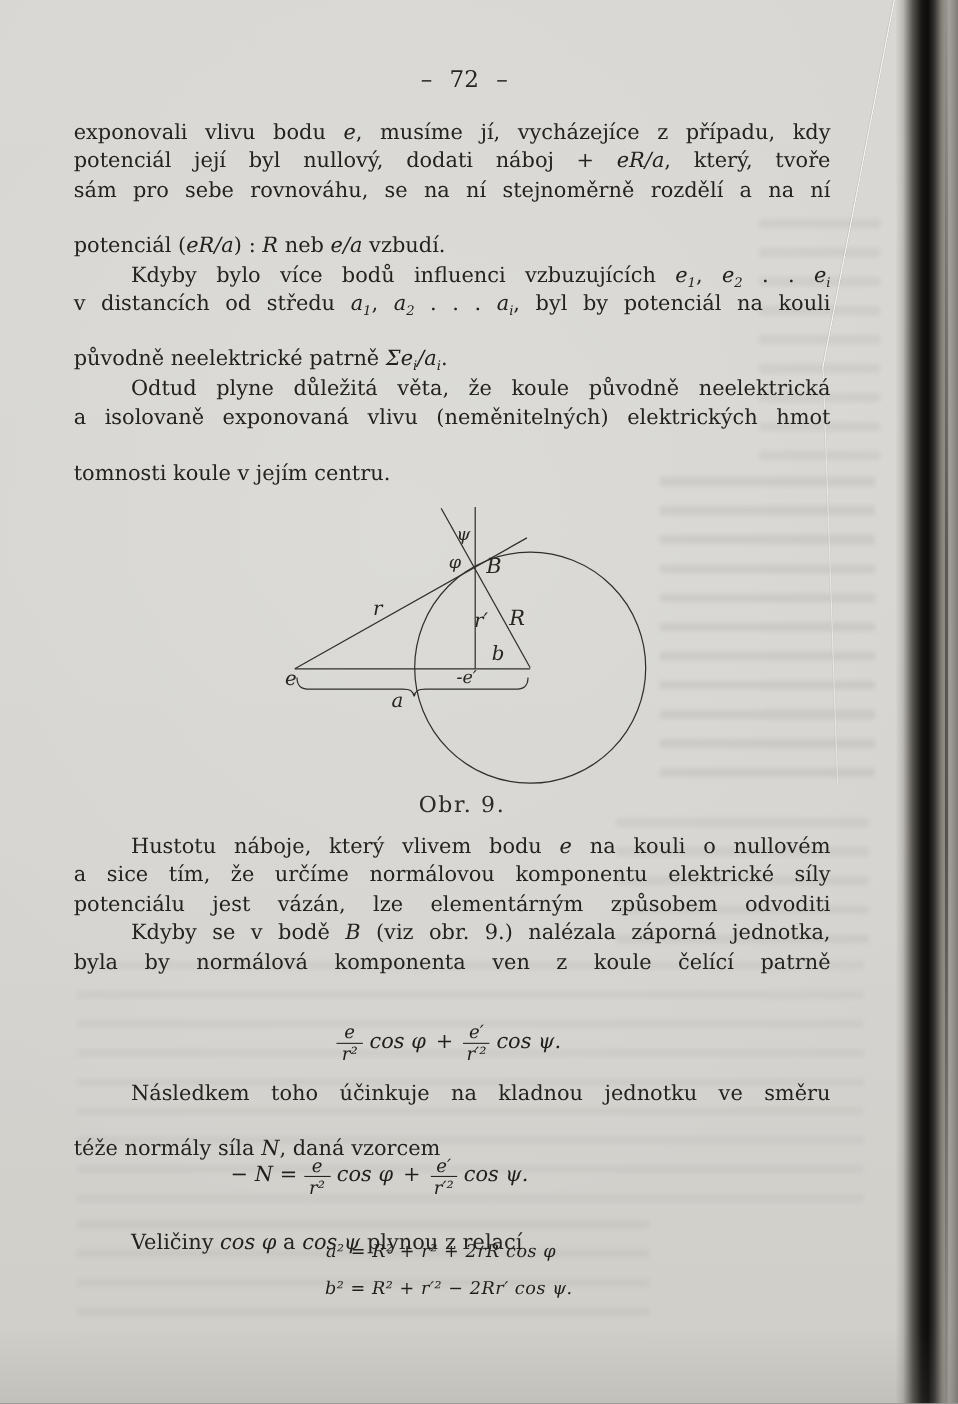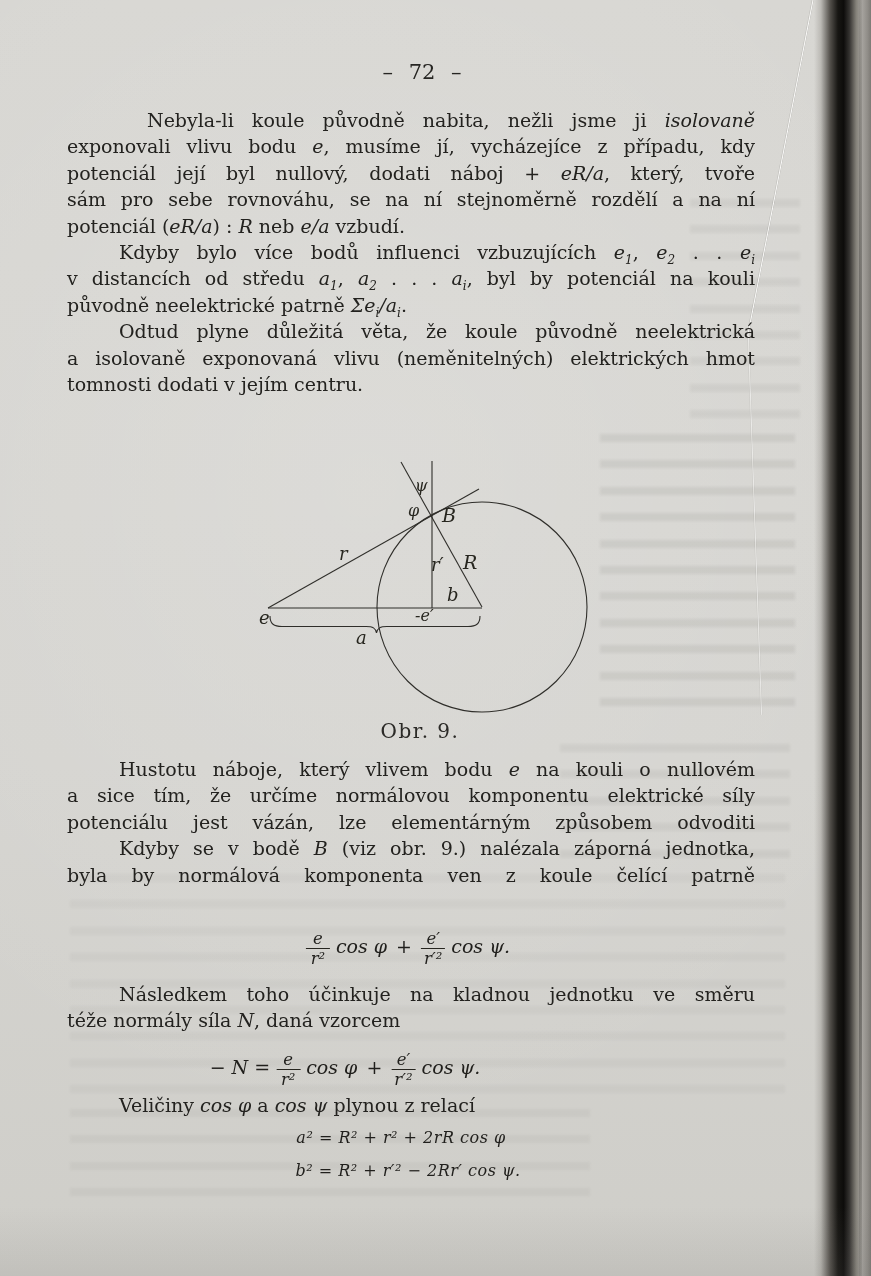--- a/index.html
+++ b/index.html
@@ -25,21 +25,21 @@
     background:linear-gradient(0deg, rgba(110,108,104,.14), rgba(0,0,0,0));}
   .ghost{position:absolute; pointer-events:none; filter:blur(1.7px);
     background:repeating-linear-gradient(180deg, rgba(0,0,0,0) 0 9px, rgba(74,71,66,.15) 9px 17px, rgba(0,0,0,0) 17px 26.4px);}
   
   .pagenum{position:absolute; left:422px; top:60px; transform:translateX(-50%);
     font-size:21px; word-spacing:9px; color:#262522; white-space:nowrap;}
   .textblock{position:absolute; left:67px; width:688px;}
   .tb1{top:107px;} .tb2{top:756px;} .tb3{top:981px;} .tb4{top:1092px;}
   .ln{font-size:19px; line-height:26.4px; height:26.4px; text-align:justify; white-space:normal; overflow:visible;}
   .ln.just{text-align-last:justify;}
-  .ln.nojust{text-align-last:left;}
+  .ln.nojust{text-align-last:left;margin-top:24px;}
   .it{font-style:italic;}
   sub.msub{font-style:italic; font-size:12px; line-height:0;}
   
   .figure{position:absolute; left:230px; top:450px; width:400px; height:270px;}
   .figure svg{position:absolute; left:0; top:0;}
   .flabel{position:absolute; font-style:italic; font-size:18px; color:#27261f; line-height:18px; white-space:nowrap;}
   .caption{position:absolute; left:420px; top:719px; transform:translateX(-50%);
     font-size:20px; letter-spacing:1.5px; color:#2b2a27; white-space:nowrap;}
   
   .eq{position:absolute; transform:translateX(-50%); white-space:nowrap; color:#201f1c;}
@@ -62,31 +62,30 @@
   <div class="ghost" style="left:70px; top:1100px; width:520px; height:115px; opacity:.35;"></div>
   <div class="crease c1"></div>
   <div class="crease c2"></div>
   <div class="edge-band"></div>
   <div class="edge-streak"></div>
   <div class="corner-shade"></div>
 
   <div class="pagenum">– 72 –</div>
 
   <div class="textblock tb1">
-      <div class="ln just" style="padding-left: 80px;"><span>Nebyla-li koule původně nabita, nežli jsme ji </span><span class="it">isolovaně</span></div>
       <div class="ln just"><span>exponovali vlivu bodu </span><span class="it">e</span><span>, musíme jí, vycházejíce z případu, kdy</span></div>
       <div class="ln just"><span>potenciál její byl nullový, dodati náboj + </span><span class="it">eR/a</span><span>, který, tvoře</span></div>
       <div class="ln just"><span>sám pro sebe rovnováhu, se na ní stejnoměrně rozdělí a na ní</span></div>
       <div class="ln nojust"><span>potenciál (</span><span class="it">eR/a</span><span>) : </span><span class="it">R</span><span> neb </span><span class="it">e/a</span><span> vzbudí.</span></div>
       <div class="ln just" style="padding-left: 52px;"><span>Kdyby bylo více bodů influenci vzbuzujících </span><span class="it">e</span><sub class="msub">1</sub><span>, </span><span class="it">e</span><sub class="msub">2</sub><span> . . </span><span class="it">e</span><sub class="msub">i</sub></div>
       <div class="ln just"><span>v distancích od středu </span><span class="it">a</span><sub class="msub">1</sub><span>, </span><span class="it">a</span><sub class="msub">2</sub><span> . . . </span><span class="it">a</span><sub class="msub">i</sub><span>, byl by potenciál na kouli</span></div>
       <div class="ln nojust"><span>původně neelektrické patrně </span><span class="it">Σe</span><sub class="msub">i</sub><span class="it">/a</span><sub class="msub">i</sub><span>.</span></div>
       <div class="ln just" style="padding-left: 52px;"><span>Odtud plyne důležitá věta, že koule původně neelektrická</span></div>
       <div class="ln just"><span>a isolovaně exponovaná vlivu (neměnitelných) elektrických hmot</span></div>
-      <div class="ln nojust"><span>tomnosti dodati v jejím centru.</span></div>
+      <div class="ln nojust"><span>tomnosti koule v jejím centru.</span></div>
     </div>
   <div class="textblock tb2">
       <div class="ln just" style="padding-left: 52px;"><span>Hustotu náboje, který vlivem bodu </span><span class="it">e</span><span> na kouli o nullovém</span></div>
       <div class="ln just"><span>a sice tím, že určíme normálovou komponentu elektrické síly</span></div>
       <div class="ln just"><span>potenciálu jest vázán, lze elementárným způsobem odvoditi</span></div>
       <div class="ln just" style="padding-left: 52px;"><span>Kdyby se v bodě </span><span class="it">B</span><span> (viz obr. 9.) nalézala záporná jednotka,</span></div>
       <div class="ln just"><span>byla by normálová komponenta ven z koule čelící patrně</span></div>
     </div>
   <div class="textblock tb3">
       <div class="ln just" style="padding-left: 52px;"><span>Následkem toho účinkuje na kladnou jednotku ve směru</span></div>

